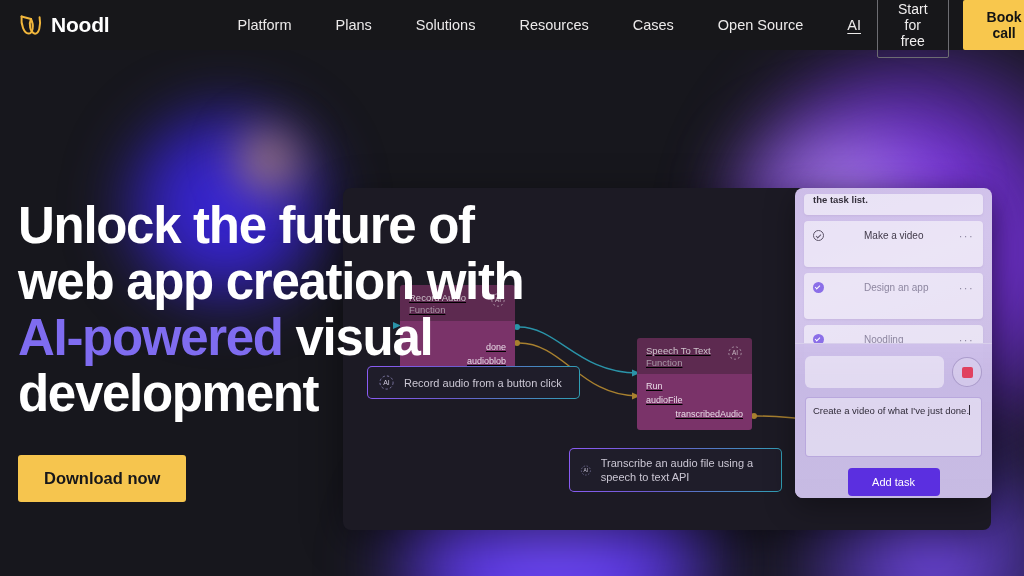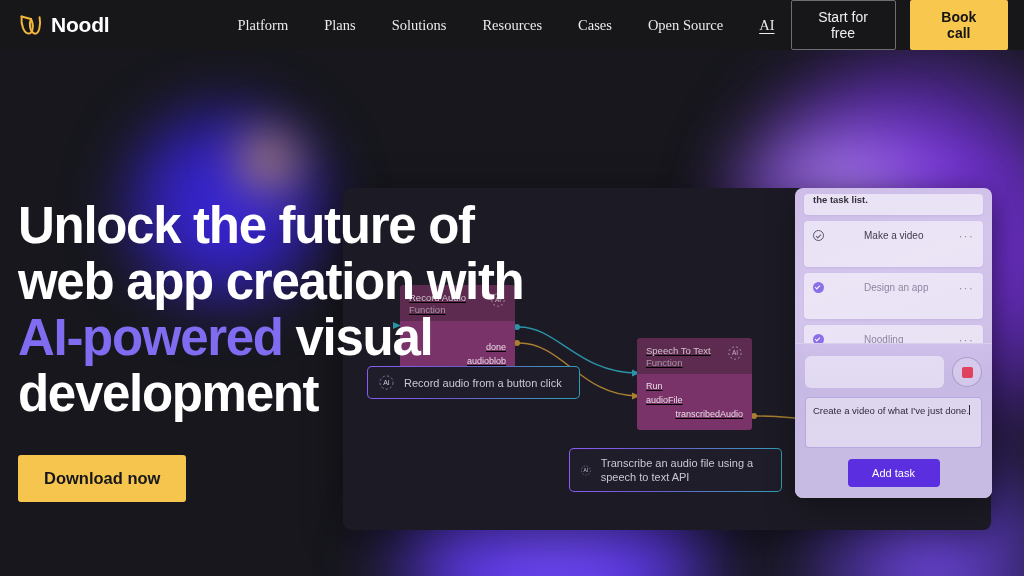--- a/index.html
+++ b/index.html
@@ -53,21 +53,21 @@
   .navbar {
     position:relative; z-index:30;
     height:50px; background:#17171a;
     display:flex; align-items:center;
     padding:0 16px 0 18px;
   }
   .logo { display:flex; align-items:center; gap:7px; cursor:pointer; }
   .logo-mark { width:26px; height:24px; display:block; }
   .logo-text { color:#fff; font-size:21px; font-weight:700; letter-spacing:-0.2px; }
 
-  .nav-links { display:flex; align-items:center; gap:4px; margin-left:112px;font-family:Liberation Serif, serif; }
+  .nav-links { display:flex; align-items:center; gap:12px; margin-left:112px; }
   .nav-link {
     color:#eceaea; font-size:14.5px; padding:4px 16px;
     cursor:pointer; white-space:nowrap; text-decoration:none;
   }
   .nav-link.underlined { text-decoration:underline; text-underline-offset:3px; }
 
   .nav-actions { display:flex; align-items:center; gap:14px; margin-left:auto; }
   .btn-outline {
     border:1px solid #6d6d72; background:transparent; color:#f0eeee;
     font-size:14px; padding:8px 20px; border-radius:2px; cursor:pointer;
@@ -182,21 +182,21 @@
   }
   .rec-btn {
     width:30px; height:30px; border-radius:50%;
     border:1px solid rgba(120,100,165,0.45);
     background:rgba(255,255,255,0.22);
     display:flex; align-items:center; justify-content:center; cursor:pointer; flex-shrink:0;
   }
   .rec-square { width:11px; height:11px; border-radius:2px; background:#e0415f; }
 
   .note-box {
-    margin-top:9px; height:51px;
+    margin-top:9px; height:60px;
     background:rgba(255,255,255,0.42);
     border:1px solid rgba(155,130,205,0.55);
     border-radius:4px; padding:6px 7px;
     font-size:9.5px; color:#2f2a38; line-height:13px;
   }
   .caret { display:inline-block; width:1px; height:10px; background:#2f2a38; vertical-align:-1px; }
 
   .add-task-btn {
     display:block; margin:11px auto 0 auto; width:92px; padding:8px 0;
     background:#5b2fe0; color:#fff; font-size:11px; font-weight:400;

